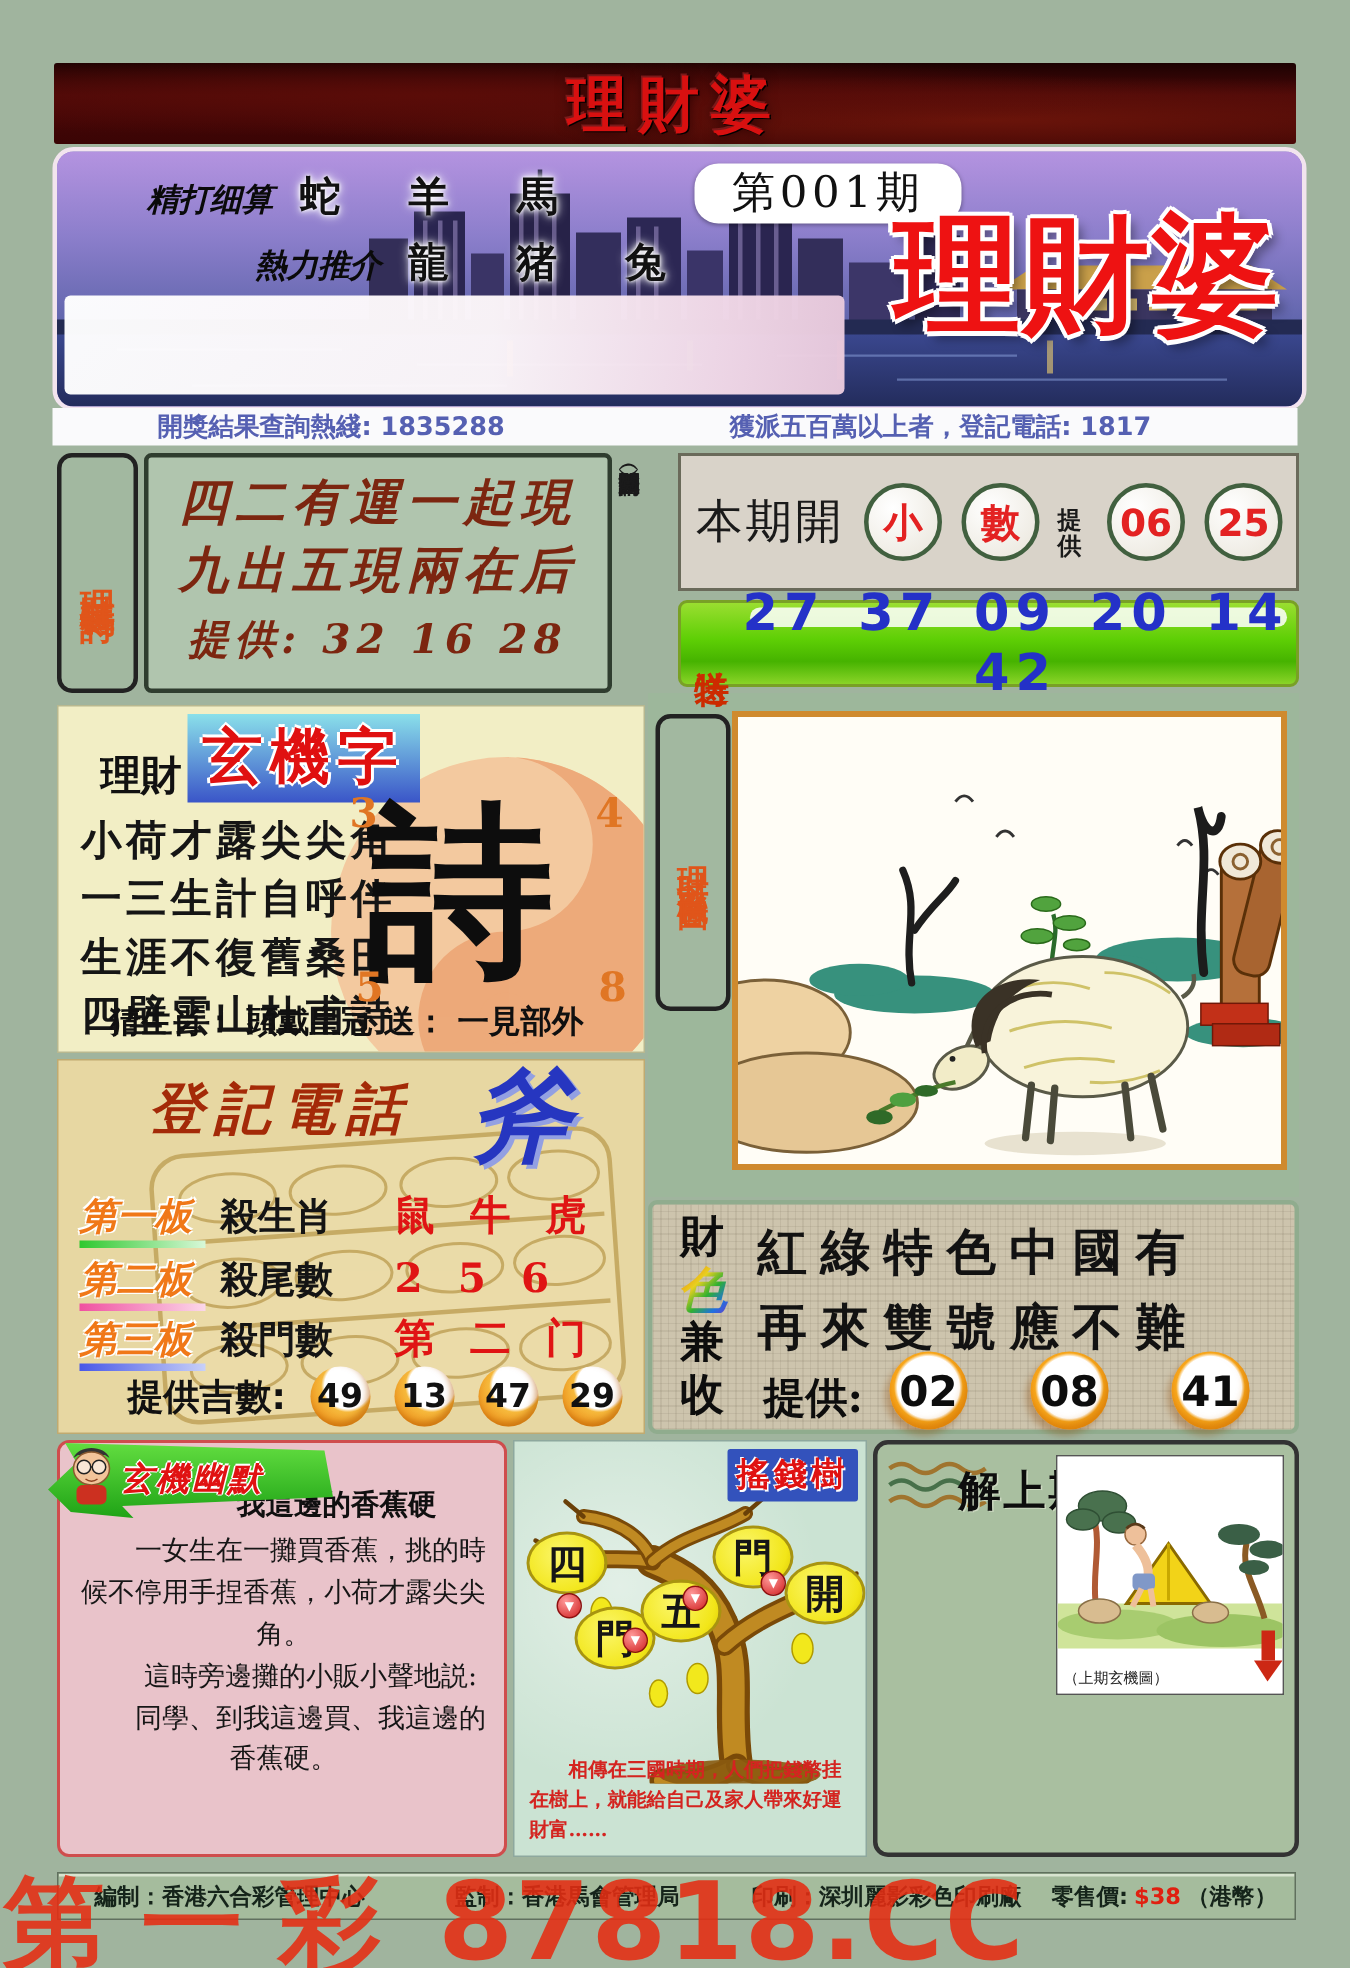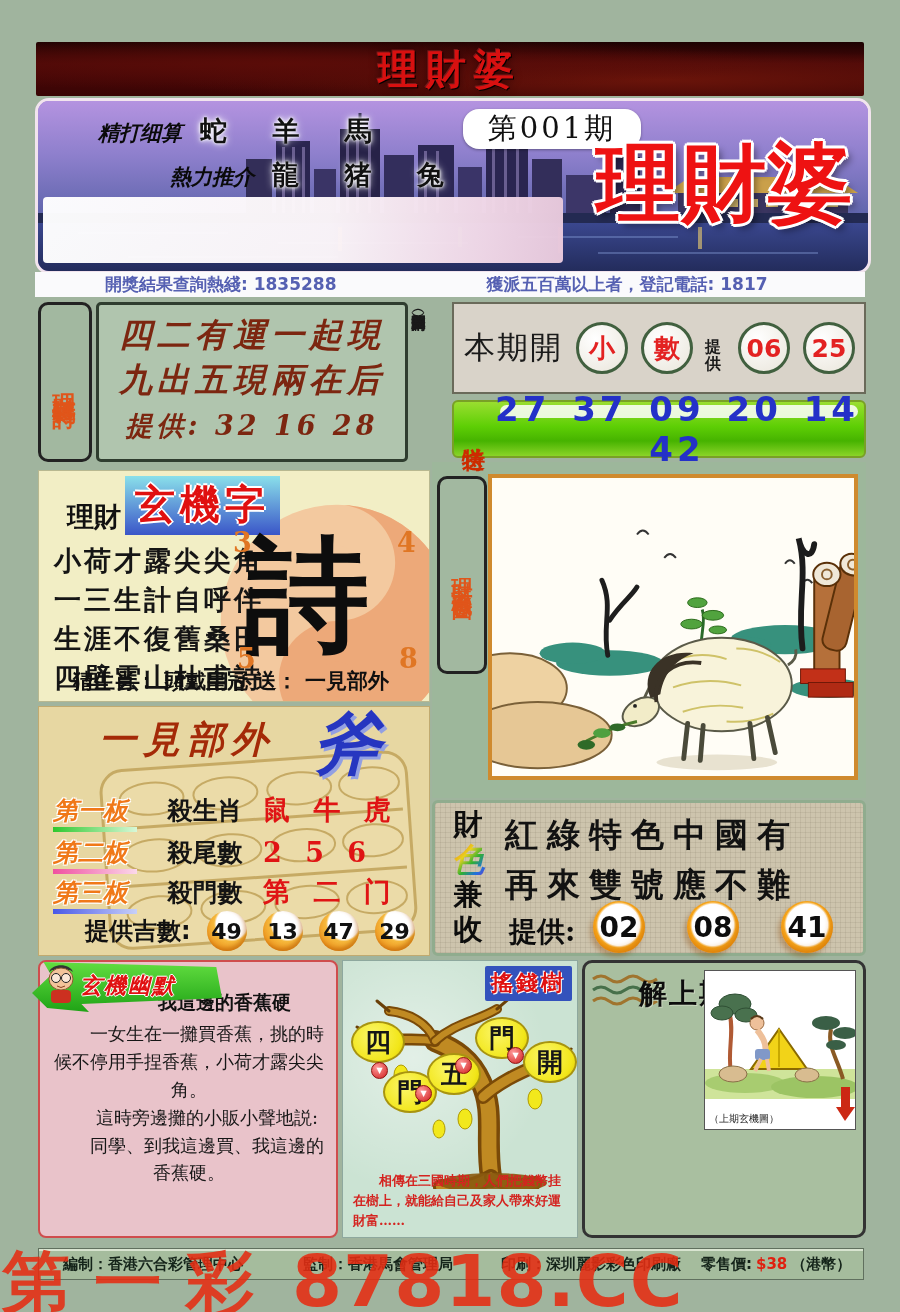--- a/index.html
+++ b/index.html
@@ -110,21 +110,21 @@
     font-style:italic; font-weight:bold; font-size:68px; color:#2636c0; text-shadow:3px 3px 0 #93a0e2; }
   .board-row { position:absolute; left:14px; z-index:2; display:flex; align-items:center; height:34px; }
   .r1 { top:86px; } .r2 { top:128px; } .r3 { top:168px; }
   .board-label { width:94px; font-style:italic; font-weight:bold; font-size:25px; color:#f07818;
     font-family:"DejaVu Serif",serif; position:relative;
     text-shadow:1px 1px 0 #fff,-1px -1px 0 #fff,1px -1px 0 #fff,-1px 1px 0 #fff; }
   .board-label::after { content:""; position:absolute; left:0; bottom:-5px; width:84px; height:5px; }
   .r1 .board-label::after { background:linear-gradient(90deg,#2ec82e,#d8f8d8); }
   .r2 .board-label::after { background:linear-gradient(90deg,#f050a0,#fbd8ea); }
   .r3 .board-label::after { background:linear-gradient(90deg,#4858e8,#c8d0f8); }
-  .board-cat { width:116px; font-weight:bold; font-size:25px; color:#141414;text-align:center; }
+  .board-cat { width:116px; font-weight:bold; font-size:25px; color:#141414; }
   .board-val { font-weight:bold; font-size:27px; color:#e01414; letter-spacing:7px;
     font-family:"DejaVu Serif",serif; white-space:nowrap; }
   .lucky-row { position:absolute; left:46px; top:204px; z-index:2; display:flex; align-items:center; }
   .lucky-label { font-weight:bold; font-size:24px; color:#111; }
   .lucky-ball { width:40px; height:40px; border-radius:50%; margin-left:16px; flex:none;
     background:radial-gradient(circle at 62% 32%, #ffffff 42%, #f6b93c 48%, #ea8410 92%);
     display:flex; align-items:center; justify-content:center; font-weight:bold; font-size:22px; color:#111;
     box-shadow:inset -2px -3px 4px rgba(180,90,0,.55); }
 
   
@@ -446,21 +446,21 @@
             <ellipse cx="134" cy="115" rx="32" ry="16"></ellipse>
             <ellipse cx="208" cy="115" rx="32" ry="16"></ellipse>
             <ellipse cx="278" cy="115" rx="30" ry="16"></ellipse>
           <ellipse cx="60" cy="172" rx="32" ry="16"></ellipse>
             <ellipse cx="134" cy="172" rx="32" ry="16"></ellipse>
             <ellipse cx="208" cy="172" rx="32" ry="16"></ellipse>
             <ellipse cx="278" cy="172" rx="30" ry="16"></ellipse>
         </g>
       </g>
     </svg>
-    <div class="boards-title">一見部外</div>
+    <div class="boards-title">登記電話</div>
     <div class="axe-char">斧</div>
     <div class="board-row r1">
       <span class="board-label">第一板</span>
       <span class="board-cat">殺生肖</span>
       <span class="board-val">鼠 牛 虎</span>
     </div>
     <div class="board-row r2">
       <span class="board-label">第二板</span>
       <span class="board-cat">殺尾數</span>
       <span class="board-val">2 5 6</span>

